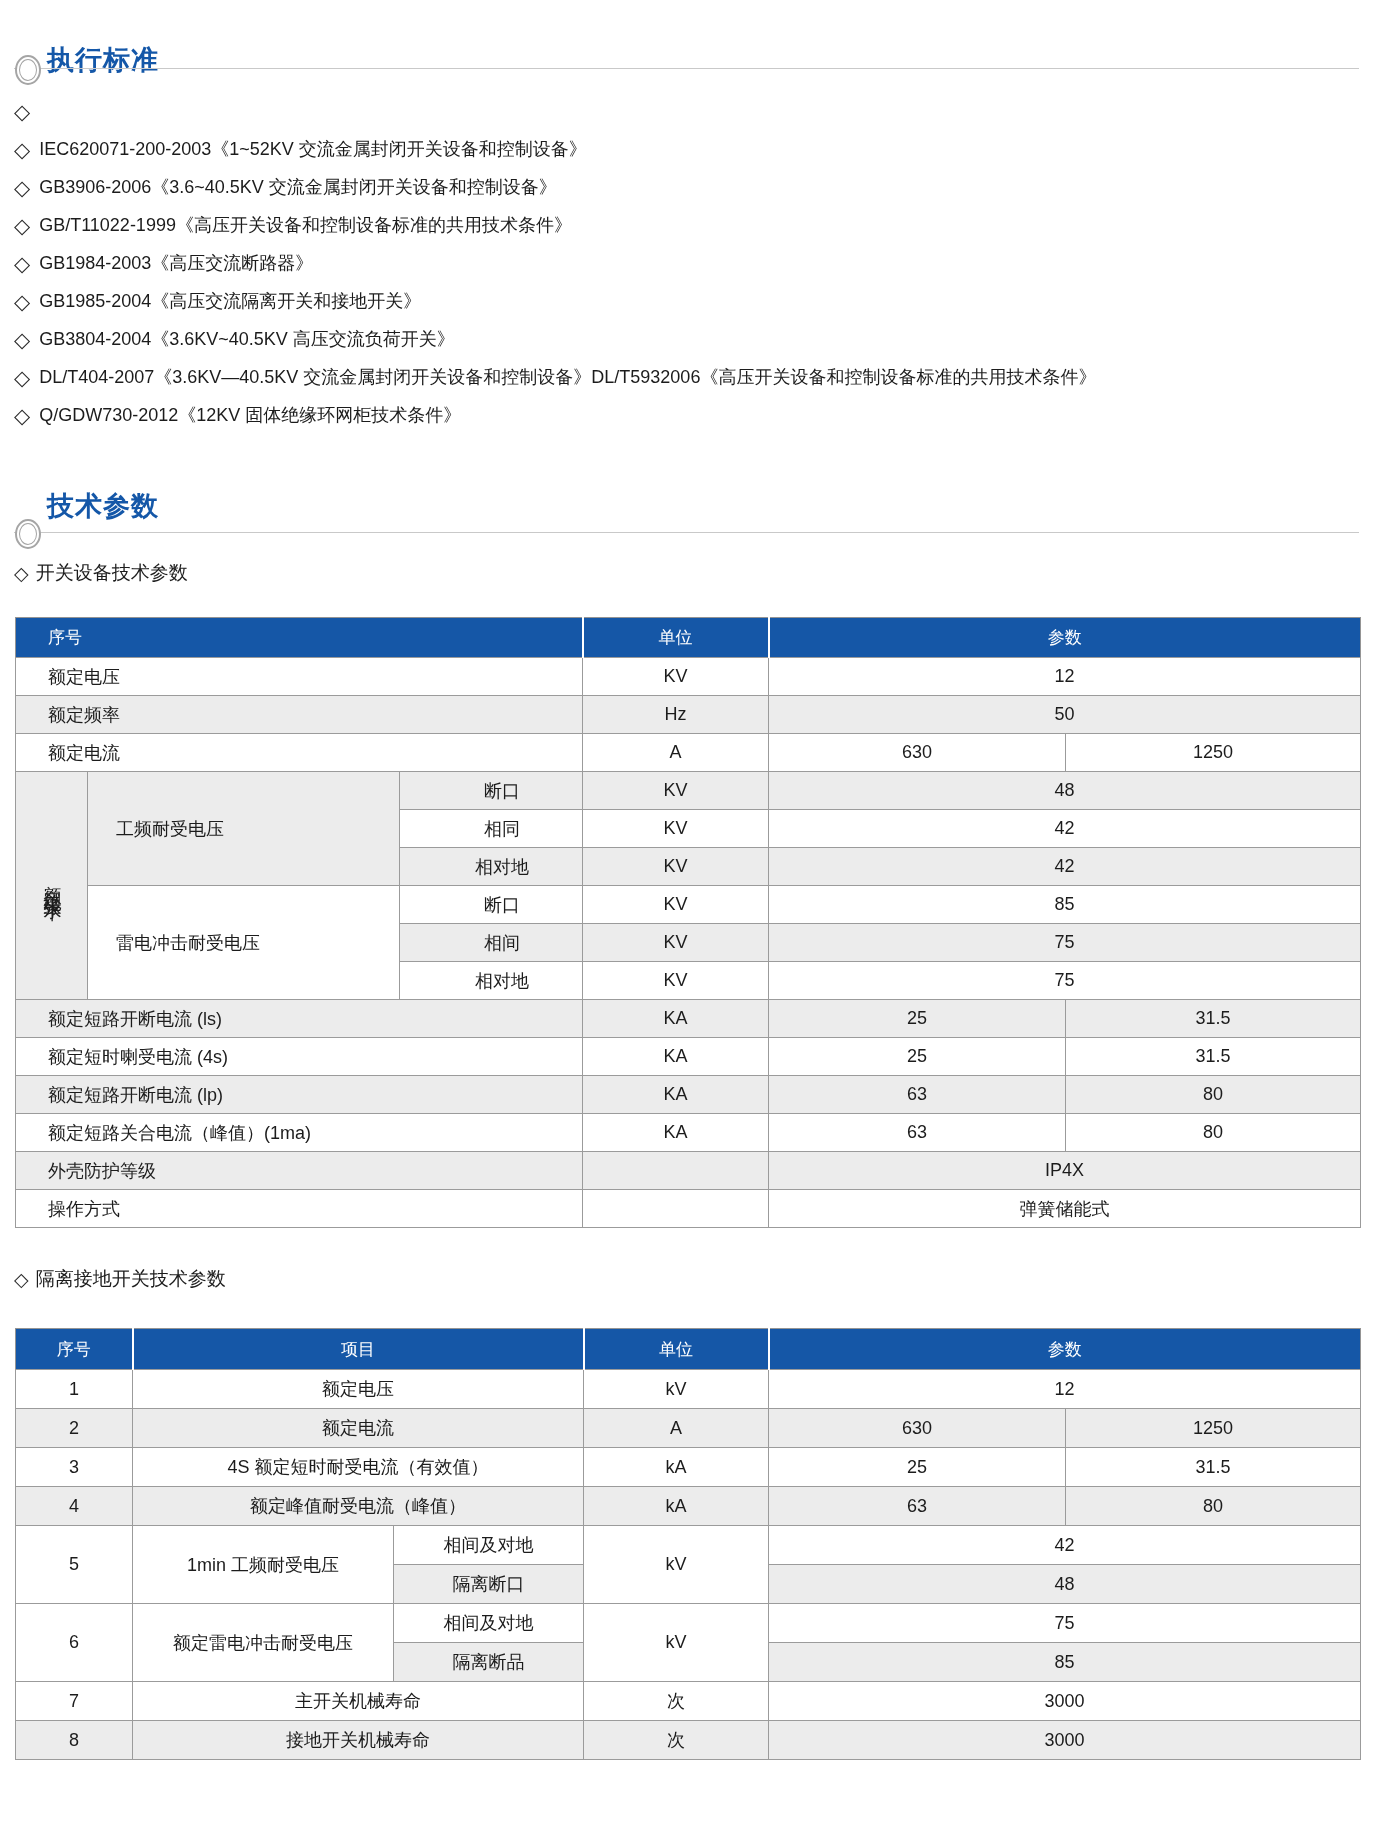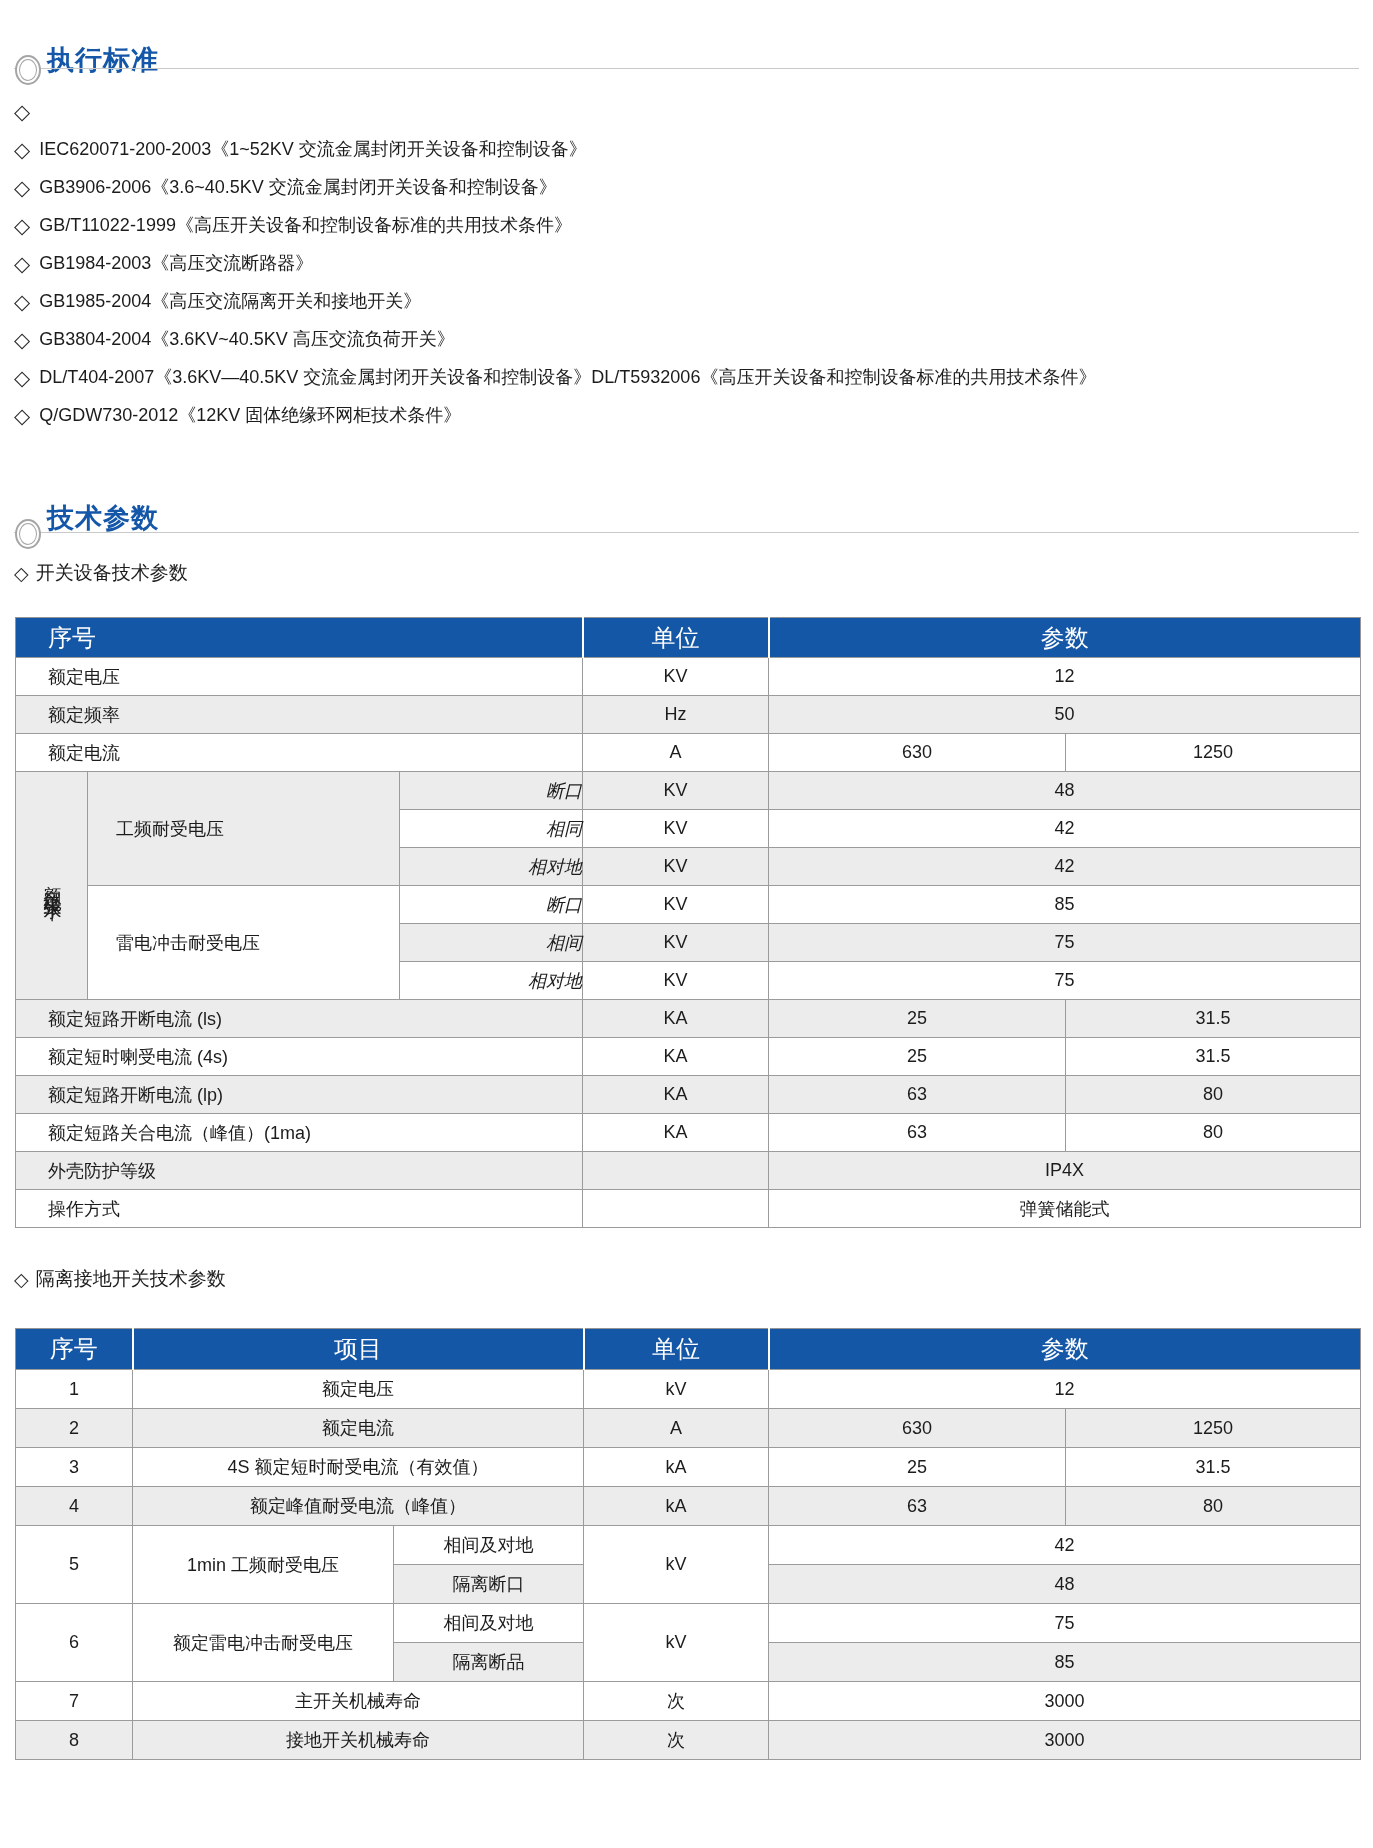--- a/index.html
+++ b/index.html
@@ -77,41 +77,41 @@
     table-layout: fixed;
     width: 1345px;
     font-size: 18px;
     color: #1c1c1c;
     border: 1px solid #949494;
   }
   .tbl thead th {
     background: #1557a7;
     color: #ffffff;
     font-weight: normal;
-    font-size: 24px;
+    font-size: 17px;
     height: 37px;
     border: none;
   }
   .tbl thead th + th { border-left: 2px solid #ffffff; }
   .tbl td {
     border: 1px solid #9b9b9b;
     height: 37px;
     padding: 0;
     text-align: center;
     vertical-align: middle;
   }
   .t2 td { height: 38px; }
   .t2 thead th { height: 38px; }
   tr.w { background: #ffffff; }
   tr.g { background: #ececec; }
   td.bg-w { background: #ffffff; }
   td.bg-g { background: #ececec; }
   .al { text-align: left; padding-left: 32px; }
   td.lbl { text-align: left; padding-left: 32px; }
-  td.sublbl { text-align: right; padding-left: 22px; font-style: italic; }
+  td.sublbl { text-align: center; padding-left: 22px; }
   td.grplbl { text-align: left; padding-left: 28px; }
   .vtext {
     display: inline-block;
     writing-mode: vertical-rl;
     text-orientation: upright;
     letter-spacing: 4px;
     line-height: 1.1;
   }
 </style>
 </head>
@@ -154,21 +154,21 @@
     <div class="std-item">
       <span class="std-bullet">◇</span>
       <span class="std-text">DL/T404-2007《3.6KV—40.5KV 交流金属封闭开关设备和控制设备》DL/T5932006《高压开关设备和控制设备标准的共用技术条件》</span>
     </div>
     <div class="std-item">
       <span class="std-bullet">◇</span>
       <span class="std-text">Q/GDW730-2012《12KV 固体绝缘环网柜技术条件》</span>
     </div>
   </div>
 
-  <div class="sec-title" style="top:500px;">技术参数</div>
+  <div class="sec-title" style="top:488px;">技术参数</div>
   <div class="sec-rule" style="top:532px;"></div>
   <div class="ring" style="top:519px; left:15px;"></div>
 
   <div class="caption" style="top:560px;">
     <span class="cap-bullet">◇</span>
     <span>开关设备技术参数</span>
   </div>
 
   <div class="tblwrap" style="top:617px;">
     <table class="tbl t1">

